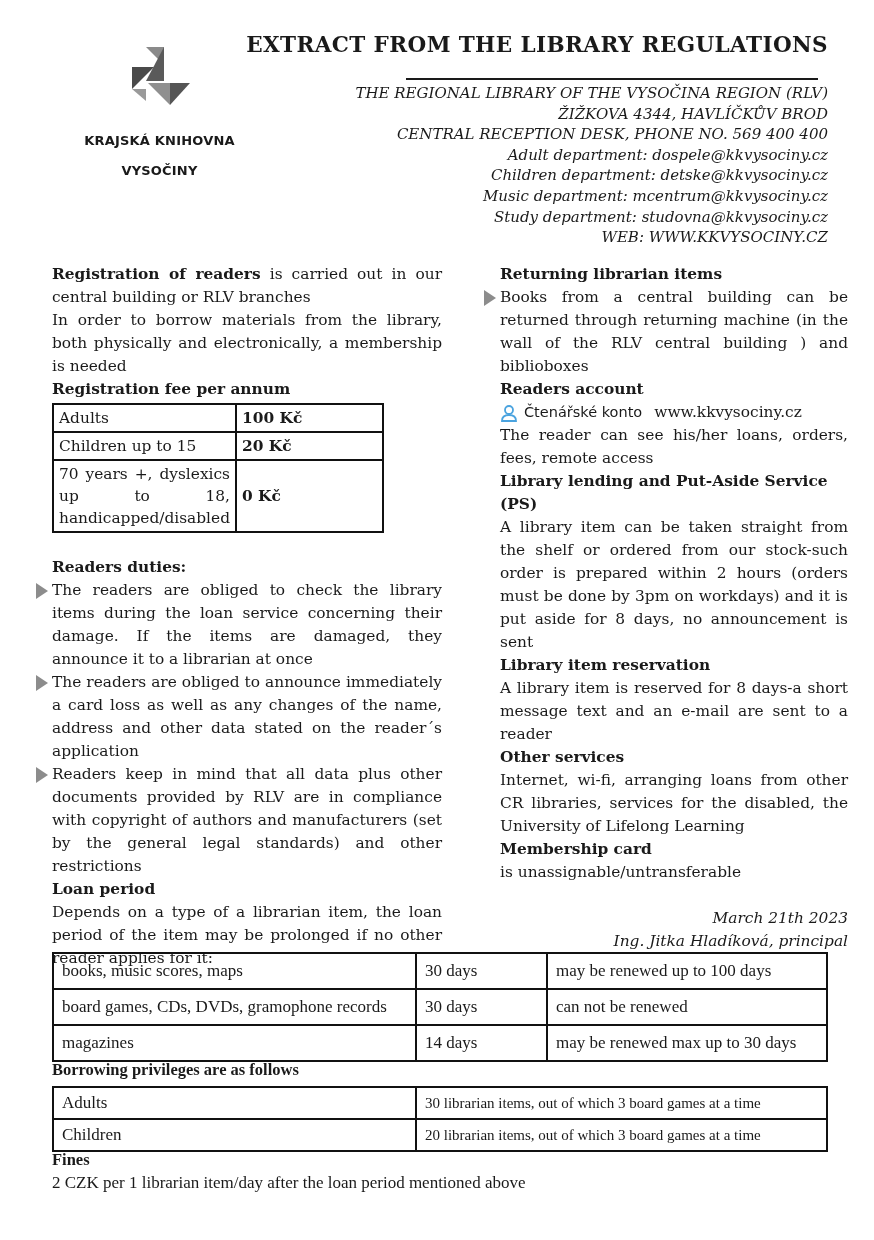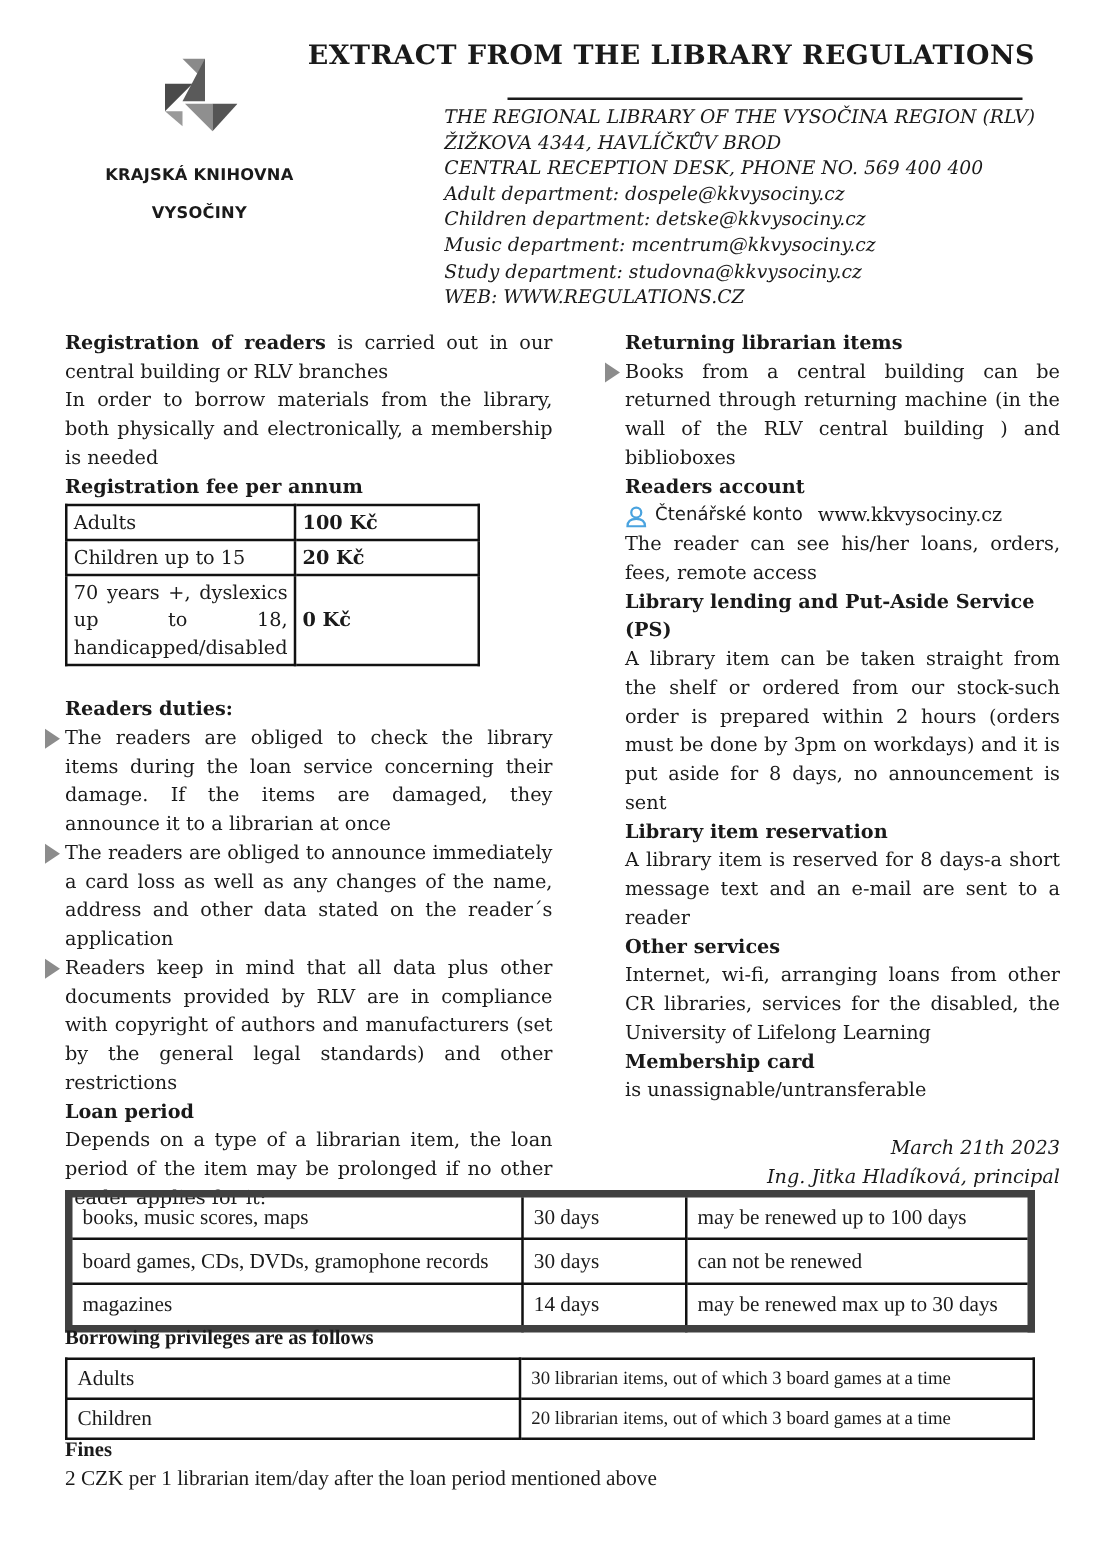--- a/index.html
+++ b/index.html
@@ -6,39 +6,39 @@
   html, body { width: 874px; height: 1240px; background: #ffffff; }
   body { position: relative; font-family: "DejaVu Serif", serif; color: #1a1a1a; overflow: hidden; }
 
   .logo { position: absolute; left: 130px; top: 45px; width: 60px; height: 65px; }
   .brand { position: absolute; left: 52px; top: 126px; width: 215px; text-align: center;
            font-family: "DejaVu Sans", sans-serif; font-weight: bold; font-size: 13px; line-height: 30px; color: #1a1a1a; letter-spacing: 0.2px; }
 
   .title { position: absolute; right: 46px; top: 32px; font-family: "DejaVu Serif", serif; font-weight: bold;
            font-size: 21.5px; letter-spacing: 0.4px; color: #1a1a1a; white-space: nowrap; }
   .title-rule { position: absolute; left: 406px; top: 78px; width: 412px; height: 2px; background: #1a1a1a; }
-  .contact { position: absolute; right: 46px; top: 83px; text-align: left; font-style: italic;
+  .contact { position: absolute; right: 46px; top: 83px; text-align: right; font-style: italic;
              font-size: 15px; line-height: 20.6px; white-space: nowrap; font-family: "DejaVu Serif", serif; }
 
   .col { position: absolute; font-size: 15.4px; line-height: 23px; }
   .col-left { left: 52px; top: 263px; width: 390px; }
   .col-right { left: 500px; top: 263px; width: 348px; }
   .h { font-weight: bold; }
   .j { text-align: justify; }
   .bullet { position: relative; }
   .tri { position: absolute; left: -16px; top: 4px; width: 0; height: 0;
          border-top: 8px solid transparent; border-bottom: 8px solid transparent; border-left: 12px solid #8c8c8c; }
 
   table { border-collapse: collapse; }
   .fee-table { margin: 2px 0 0 0; width: 332px; border: 2px solid #111; }
   .fee-table td { border: 2px solid #111; padding: 2px 5px; font-size: 15.4px; line-height: 22px; vertical-align: middle; }
   .fee-table td.c1 { width: 165px; }
   .fee-table td.c2 { font-weight: bold; }
 
-  .loan-table { position: absolute; left: 52px; top: 952px; width: 776px; border: 6px solid #404040; }
+  .loan-table { position: absolute; left: 52px; top: 952px; width: 776px; border: 1px solid #404040; }
   .loan-table td { border: 2px solid #111; padding: 0 8px; height: 36px; font-size: 15px; white-space: nowrap; font-family: "Liberation Serif", serif; font-size: 17px; }
   .priv-label { position: absolute; left: 52px; top: 1060px; font-weight: bold; font-size: 16.5px; font-family: "Liberation Serif", serif; }
   .priv-table { position: absolute; left: 52px; top: 1086px; width: 776px; border: 2px solid #111; }
   .priv-table td { border: 2px solid #111; padding: 0 8px; height: 32px; font-family: "Liberation Serif", serif; font-size: 17px; white-space: nowrap; }
   .priv-table td.c2 { font-size: 15px; }
   .fines-label { position: absolute; left: 52px; top: 1150px; font-weight: bold; font-size: 16.5px; font-family: "Liberation Serif", serif; }
   .fines-text { position: absolute; left: 52px; top: 1173px; font-size: 17px; font-family: "Liberation Serif", serif; }
 
   .account-line { display: flex; align-items: center; gap: 6px; }
   .acct-name { font-family: "DejaVu Sans", sans-serif; font-size: 14.5px; margin-right: 6px; }
@@ -63,21 +63,21 @@
 <div class="title">EXTRACT FROM THE LIBRARY REGULATIONS</div>
 <div class="title-rule"></div>
 <div class="contact">
   <div>THE REGIONAL LIBRARY OF THE VYSOČINA REGION (RLV)</div>
   <div>ŽIŽKOVA 4344, HAVLÍČKŮV BROD</div>
   <div>CENTRAL RECEPTION DESK, PHONE NO. 569 400 400</div>
   <div>Adult department: dospele@kkvysociny.cz</div>
   <div>Children department: detske@kkvysociny.cz</div>
   <div>Music department: mcentrum@kkvysociny.cz</div>
   <div>Study department: studovna@kkvysociny.cz</div>
-  <div>WEB: WWW.REGULATIONS.CZ</div>
+  <div>WEB: WWW.KKVYSOCINY.CZ</div>
 </div>
 
 <div class="col col-left">
   <div class="j">
     <span class="h">Registration of readers</span><span> is carried out in our central building or RLV branches</span>
   </div>
   <div class="j">In order to borrow materials from the library, both physically and electronically, a membership is needed</div>
   <div class="h">Registration fee per annum</div>
   <table class="fee-table">
     <tbody>

